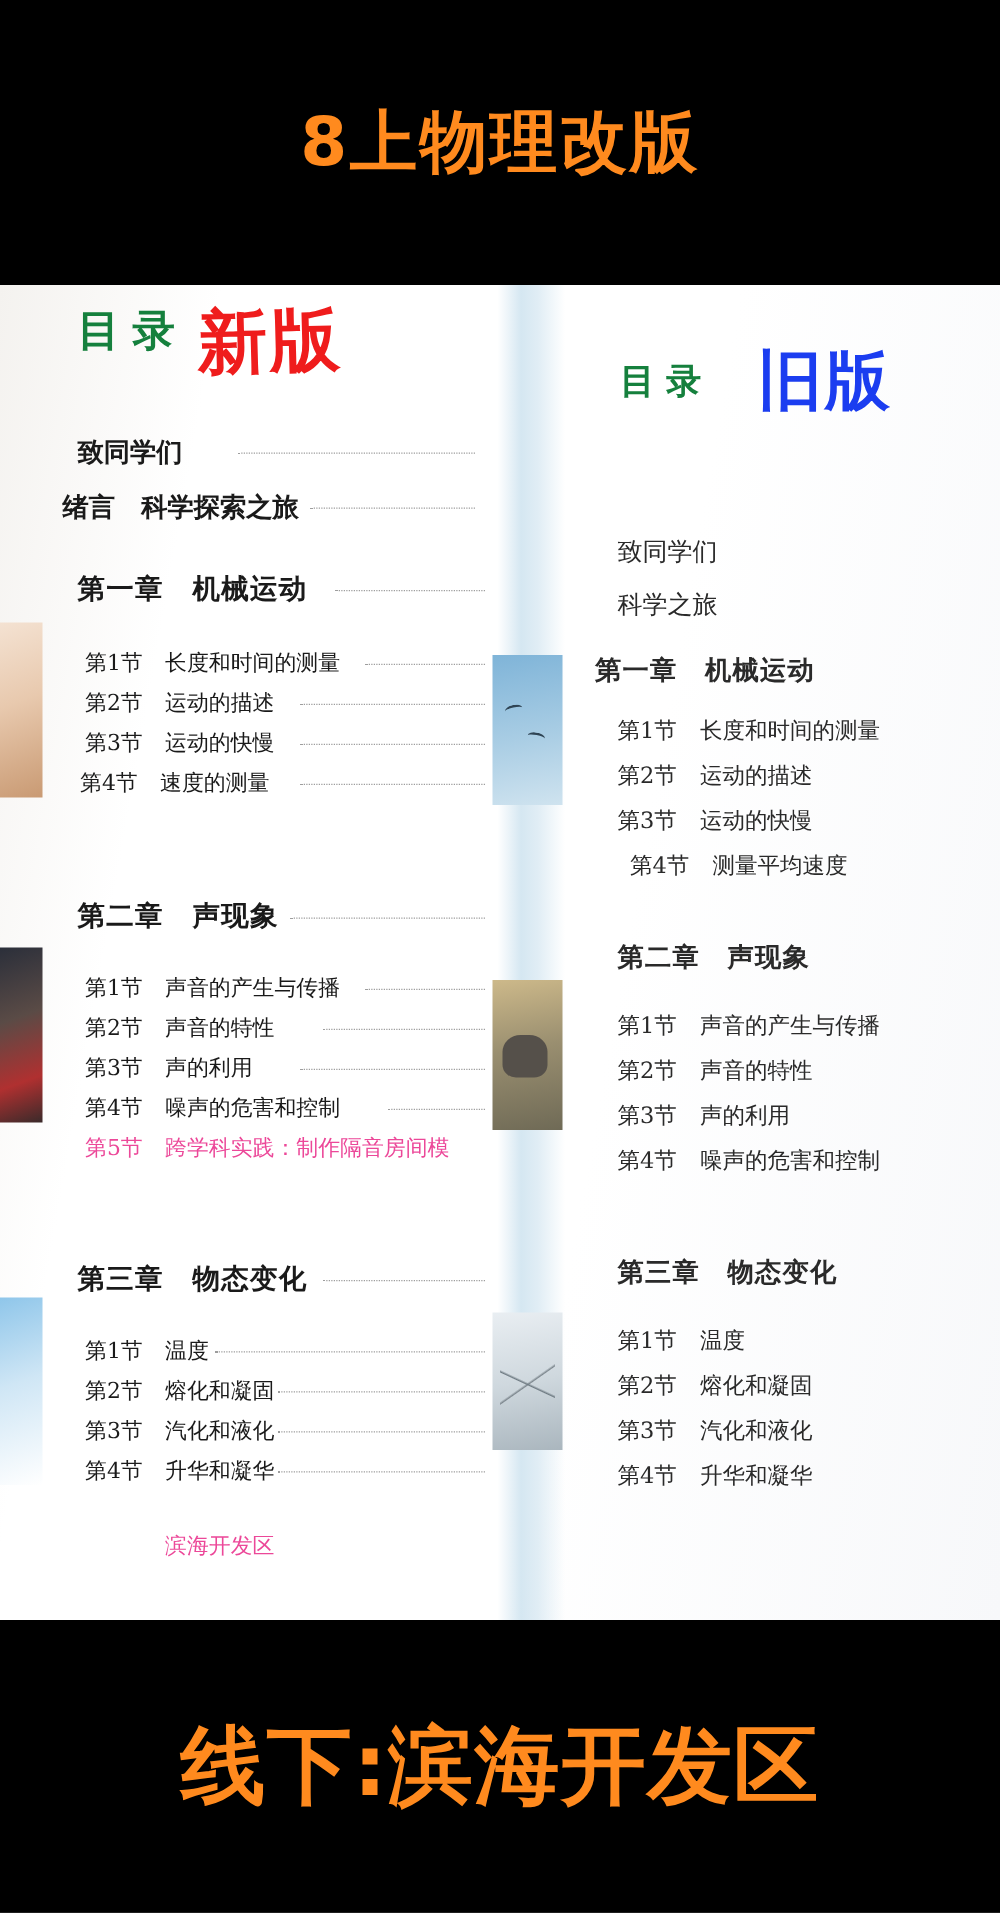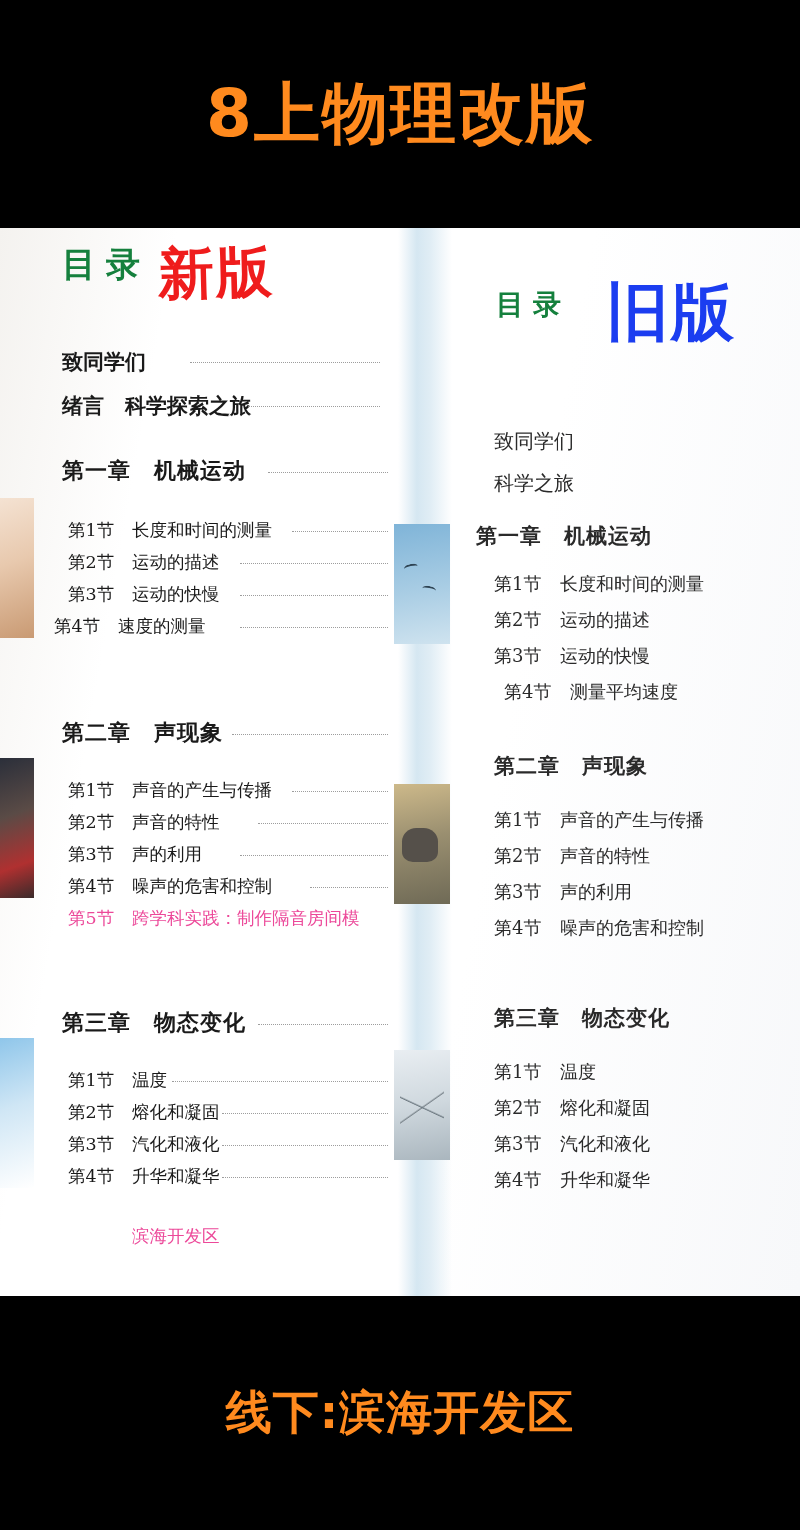--- a/index.html
+++ b/index.html
@@ -21,40 +21,40 @@
     left: 0; top: 0;
     width: 800px;
     height: 228px;
     background: #000;
     display: flex;
     align-items: center;
     justify-content: center;
   }
   .top-banner-text {
     color: #ff8a1e;
-    font-size: 66px;
+    font-size: 54px;
     font-weight: bold;
     letter-spacing: 2px;
     font-family: "DejaVu Sans", "Liberation Sans", sans-serif;
   }
 
   
   .bottom-banner {
     position: absolute;
     left: 0; top: 1296px;
     width: 800px;
     height: 234px;
     background: #000;
     display: flex;
     align-items: center;
     justify-content: center;
   }
   .bottom-banner-text {
     color: #ff8a1e;
-    font-size: 46px;
+    font-size: 68px;
     font-weight: bold;
     letter-spacing: 1px;
     font-family: "DejaVu Sans", "Liberation Sans", sans-serif;
   }
 
   
   .scan {
     position: absolute;
     left: 0; top: 228px;
     width: 800px;
@@ -106,21 +106,21 @@
     transform: rotate(-1.5deg);
   }
   .mulu-right {
     left: 44px; top: 58px;
     font-size: 28px;
     letter-spacing: 9px;
   }
   .badge-old {
     position: absolute;
     left: 154px; top: 42px;
-    font-size: 63px;
+    font-size: 52px;
     font-weight: bold;
     color: #1b3df0;
     font-family: "DejaVu Sans", "Liberation Sans", sans-serif;
     letter-spacing: 2px;
   }
 
   
   .row {
     position: absolute;
     white-space: nowrap;
@@ -213,36 +213,36 @@
   <div class="photo ph-c3"></div>
 
   <div class="col col-left">
 
     <div class="toc-title mulu-left">目录</div>
     <div class="badge-new">新版</div>
 
     <div class="row l-front" style="left:62px; top:120px;">致同学们</div>
     <div class="leader" style="left:190px; top:134px; width:190px;"></div>
 
-    <div class="row l-front" style="left:62px; top:164px;">绪言　科学探索之旅</div>
+    <div class="row l-front" style="left:50px; top:164px;">绪言　科学探索之旅</div>
     <div class="leader" style="left:248px; top:178px; width:132px;"></div>
 
     <div class="row l-chap" style="left:62px; top:228px;">第一章　机械运动</div>
     <div class="leader" style="left:268px; top:244px; width:120px;"></div>
 
     <div class="row l-sec" style="left:68px; top:290px;"><span class="no">第1节</span><span>长度和时间的测量</span></div>
     <div class="leader" style="left:292px; top:303px; width:96px;"></div>
 
     <div class="row l-sec" style="left:68px; top:322px;"><span class="no">第2节</span><span>运动的描述</span></div>
     <div class="leader" style="left:240px; top:335px; width:148px;"></div>
 
     <div class="row l-sec" style="left:68px; top:354px;"><span class="no">第3节</span><span>运动的快慢</span></div>
     <div class="leader" style="left:240px; top:367px; width:148px;"></div>
 
-    <div class="row l-sec" style="left:54px; top:386px;"><span class="no">第4节</span><span>速度的测量</span></div>
+    <div class="row l-sec" style="left:64px; top:386px;"><span class="no">第4节</span><span>速度的测量</span></div>
     <div class="leader" style="left:240px; top:399px; width:148px;"></div>
 
     <div class="row l-chap" style="left:62px; top:490px;">第二章　声现象</div>
     <div class="leader" style="left:232px; top:506px; width:156px;"></div>
 
     <div class="row l-sec" style="left:68px; top:550px;"><span class="no">第1节</span><span>声音的产生与传播</span></div>
     <div class="leader" style="left:292px; top:563px; width:96px;"></div>
 
     <div class="row l-sec" style="left:68px; top:582px;"><span class="no">第2节</span><span>声音的特性</span></div>
     <div class="leader" style="left:258px; top:595px; width:130px;"></div>

